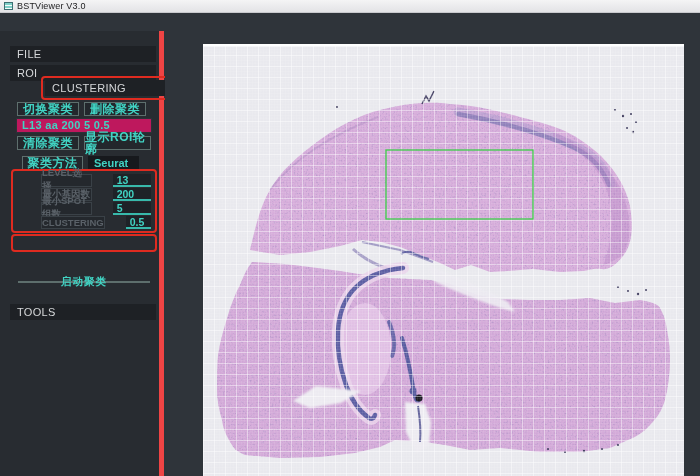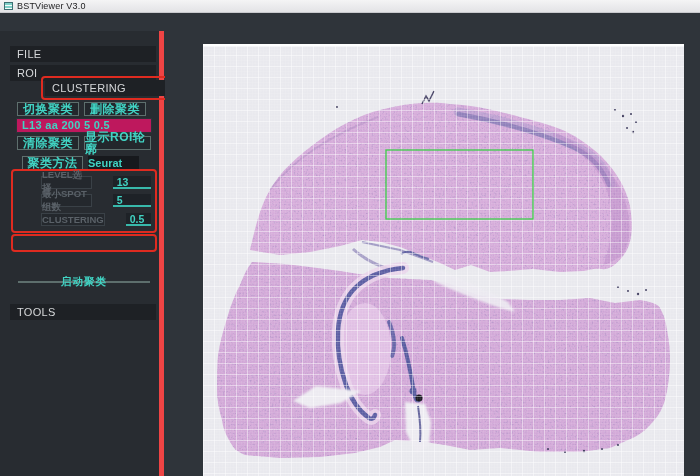--- a/index.html
+++ b/index.html
@@ -33,21 +33,21 @@
   .t-btn { position:absolute; height:14px; background:#23272c;
     border:1px solid #5e6f6d; color:#41d3c3; font-size:12px; font-weight:bold;
     display:flex; align-items:center; justify-content:center; line-height:1;
     letter-spacing:.5px; }
   .combo { position:absolute; left:16px; top:87px; width:136px; height:15px;
     background:#be185d; border:1px solid #2c3237; color:#41d3c3;
     font-size:11px; font-weight:bold; line-height:13px; padding-left:5px;
     letter-spacing:.3px; }
   .seurat { position:absolute; left:88px; top:125px; width:51px; height:15px;
     background:#17191d; color:#41d3c3; font-size:11px; font-weight:bold;
-    line-height:15px; }
+    line-height:15px; padding-left:6px; }
 
   .rb-params { left:11px; top:138px; width:146px; height:64px;
     display:flex; flex-direction:column; justify-content:space-around;
     padding:2px 4px; }
   .param-row { display:flex; align-items:center; height:13px; gap:9px;padding-left:24px; }
   .param-label { width:70px; height:13px; border:1px solid #3a4147;
     background:#24282d; color:#5a6168; font-size:9.5px; font-weight:bold;
     display:flex; align-items:center; justify-content:center; }
   .param-value { width:52px; height:13px; background:#1e2227; color:#41d3c3;
     font-size:10.5px; font-weight:bold; line-height:12px; padding-left:4px;
@@ -93,20 +93,24 @@
     <div class="t-btn" style="left:17px; top:105px; width:62px">清除聚类</div>
     <div class="t-btn" style="left:84px; top:105px; width:67px">显示ROI轮廓</div>
 
     <div class="t-btn" style="left:22px; top:125px; width:61px">聚类方法</div>
     <div class="seurat">Seurat</div>
 
     <div class="red-box rb-params">
       <div class="param-row">
         <span class="param-label">LEVEL选择</span>
         <span class="param-value">13</span>
+      </div>
+      <div class="param-row">
+        <span class="param-label">最小基因数</span>
+        <span class="param-value">200</span>
       </div>
       <div class="param-row">
         <span class="param-label">最小SPOT组数</span>
         <span class="param-value">5</span>
       </div>
       <div class="param-row">
         <span class="param-label">CLUSTERING</span>
         <span class="param-value">0.5</span>
       </div>
     </div>

